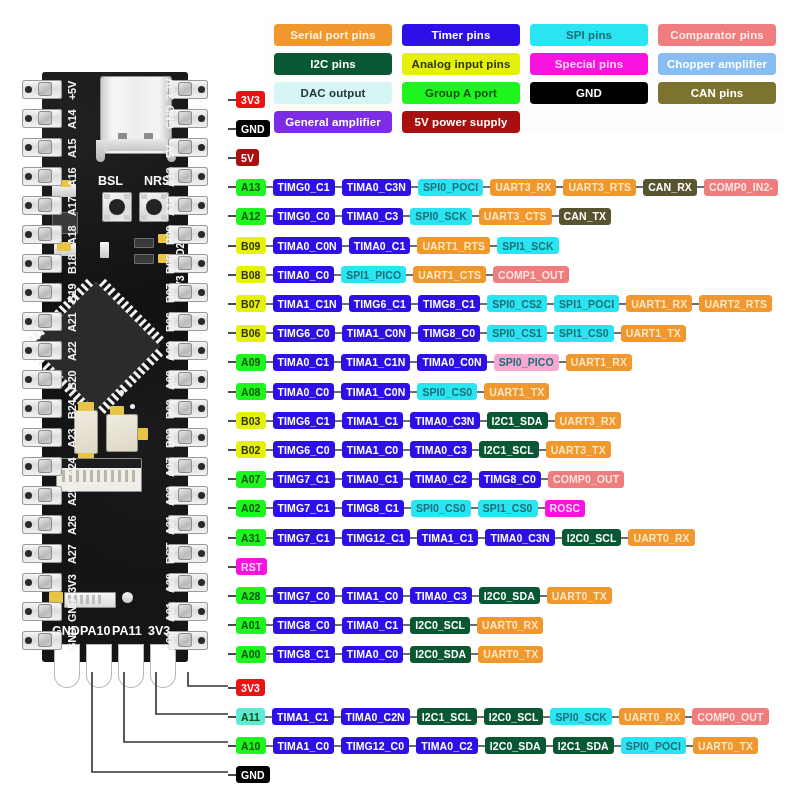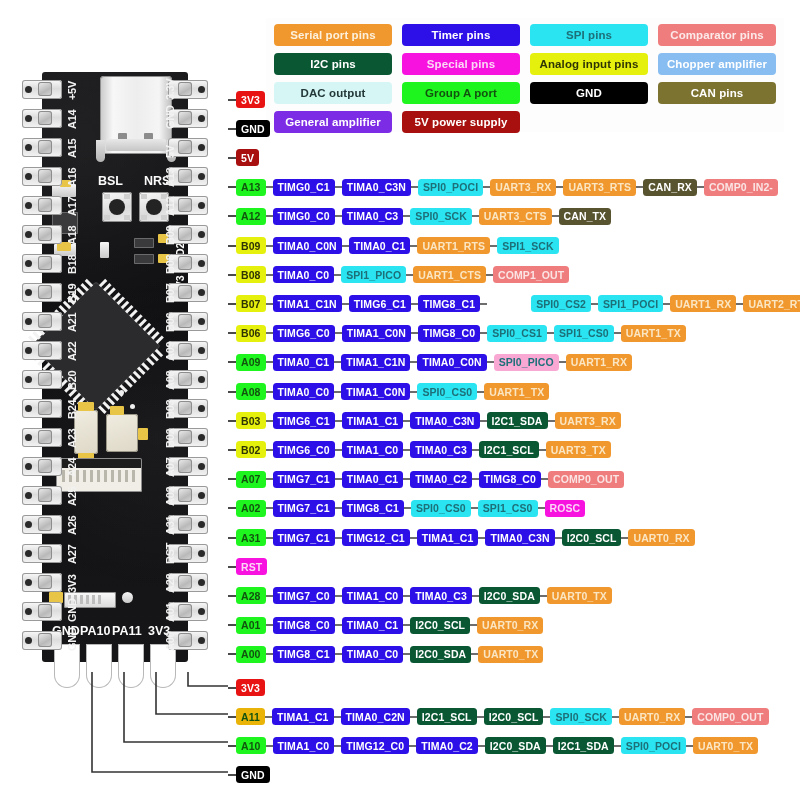--- a/index.html
+++ b/index.html
@@ -196,22 +196,22 @@
 </style>
 </head>
 <body>
 
 <div id="legend">
     <div class="lg" style="background: rgb(240, 152, 45); color: rgb(253, 241, 221);">Serial port pins</div>
     <div class="lg" style="background: rgb(45, 16, 232); color: rgb(255, 255, 255);">Timer pins</div>
     <div class="lg" style="background: rgb(42, 228, 242); color: rgb(29, 111, 120);">SPI pins</div>
     <div class="lg" style="background: rgb(239, 125, 125); color: rgb(252, 233, 233);">Comparator pins</div>
     <div class="lg" style="background: rgb(10, 87, 51); color: rgb(255, 255, 255);">I2C pins</div>
+    <div class="lg" style="background: rgb(229, 241, 13); color: rgb(47, 52, 5);">Analog input pins</div>
     <div class="lg" style="background: rgb(247, 18, 224); color: rgb(252, 215, 246);">Special pins</div>
-    <div class="lg" style="background: rgb(229, 241, 13); color: rgb(47, 52, 5);">Analog input pins</div>
     <div class="lg" style="background: rgb(135, 189, 240); color: rgb(255, 255, 255);">Chopper amplifier</div>
     <div class="lg" style="background: rgb(214, 246, 246); color: rgb(36, 56, 56);">DAC output</div>
     <div class="lg" style="background: rgb(30, 245, 30); color: rgb(18, 82, 15);">Group A port</div>
     <div class="lg" style="background: rgb(0, 0, 0); color: rgb(255, 255, 255);">GND</div>
     <div class="lg" style="background: rgb(125, 115, 48); color: rgb(255, 255, 255);">CAN pins</div>
     <div class="lg" style="background: rgb(125, 44, 230); color: rgb(255, 255, 255);">General amplifier</div>
     <div class="lg" style="background: rgb(168, 16, 16); color: rgb(255, 255, 255);">5V power supply</div>
   </div>
 
 <div id="board">
@@ -607,21 +607,21 @@
     <div class="rowline" style="left: 228px; top: 295.4px;">
       <span class="lead" style="width: 8px;"></span>
       <span class="chip" style="background: rgb(229, 241, 13); color: rgb(47, 52, 5);">B07</span>
       <span class="dash"></span>
       <span class="chip" style="background: rgb(45, 16, 232); color: rgb(255, 255, 255);">TIMA1_C1N</span>
       <span class="dash"></span>
       <span class="chip" style="background: rgb(45, 16, 232); color: rgb(255, 255, 255);">TIMG6_C1</span>
       <span class="dash"></span>
       <span class="chip" style="background: rgb(45, 16, 232); color: rgb(255, 255, 255);">TIMG8_C1</span>
       <span class="dash"></span>
-      <span class="chip" style="background: rgb(42, 228, 242); color: rgb(29, 111, 120); margin-left: 44px;">SPI0_CS2</span>
+      <span class="chip" style="background: rgb(42, 228, 242); color: rgb(29, 111, 120);">SPI0_CS2</span>
       <span class="dash"></span>
       <span class="chip" style="background: rgb(42, 228, 242); color: rgb(29, 111, 120);">SPI1_POCI</span>
       <span class="dash"></span>
       <span class="chip" style="background: rgb(240, 152, 45); color: rgb(251, 230, 196);">UART1_RX</span>
       <span class="dash"></span>
       <span class="chip" style="background: rgb(240, 152, 45); color: rgb(251, 230, 196);">UART2_RTS</span>
     </div>
     <div class="rowline" style="left: 228px; top: 324.6px;">
       <span class="lead" style="width: 8px;"></span>
       <span class="chip" style="background: rgb(229, 241, 13); color: rgb(47, 52, 5);">B06</span>
@@ -779,21 +779,21 @@
       <span class="chip" style="background: rgb(240, 152, 45); color: rgb(251, 230, 196);">UART0_TX</span>
     </div>
   </div>
 <div id="bottom-rows">
     <div class="rowline" style="left: 228px; top: 679px;">
       <span class="lead" style="width: 8px;"></span>
       <span class="chip" style="background: rgb(232, 20, 20); color: rgb(255, 255, 255);">3V3</span>
     </div>
     <div class="rowline" style="left: 228px; top: 708px;">
       <span class="lead" style="width: 8px;"></span>
-      <span class="chip" style="background: #eab308; color: rgb(18, 82, 15);">A11</span>
+      <span class="chip" style="background: #5eead4; color: rgb(18, 82, 15);">A11</span>
       <span class="dash"></span>
       <span class="chip" style="background: rgb(45, 16, 232); color: rgb(255, 255, 255);">TIMA1_C1</span>
       <span class="dash"></span>
       <span class="chip" style="background: rgb(45, 16, 232); color: rgb(255, 255, 255);">TIMA0_C2N</span>
       <span class="dash"></span>
       <span class="chip" style="background: rgb(10, 87, 51); color: rgb(255, 255, 255);">I2C1_SCL</span>
       <span class="dash"></span>
       <span class="chip" style="background: rgb(10, 87, 51); color: rgb(255, 255, 255);">I2C0_SCL</span>
       <span class="dash"></span>
       <span class="chip" style="background: rgb(42, 228, 242); color: rgb(29, 111, 120);">SPI0_SCK</span>

